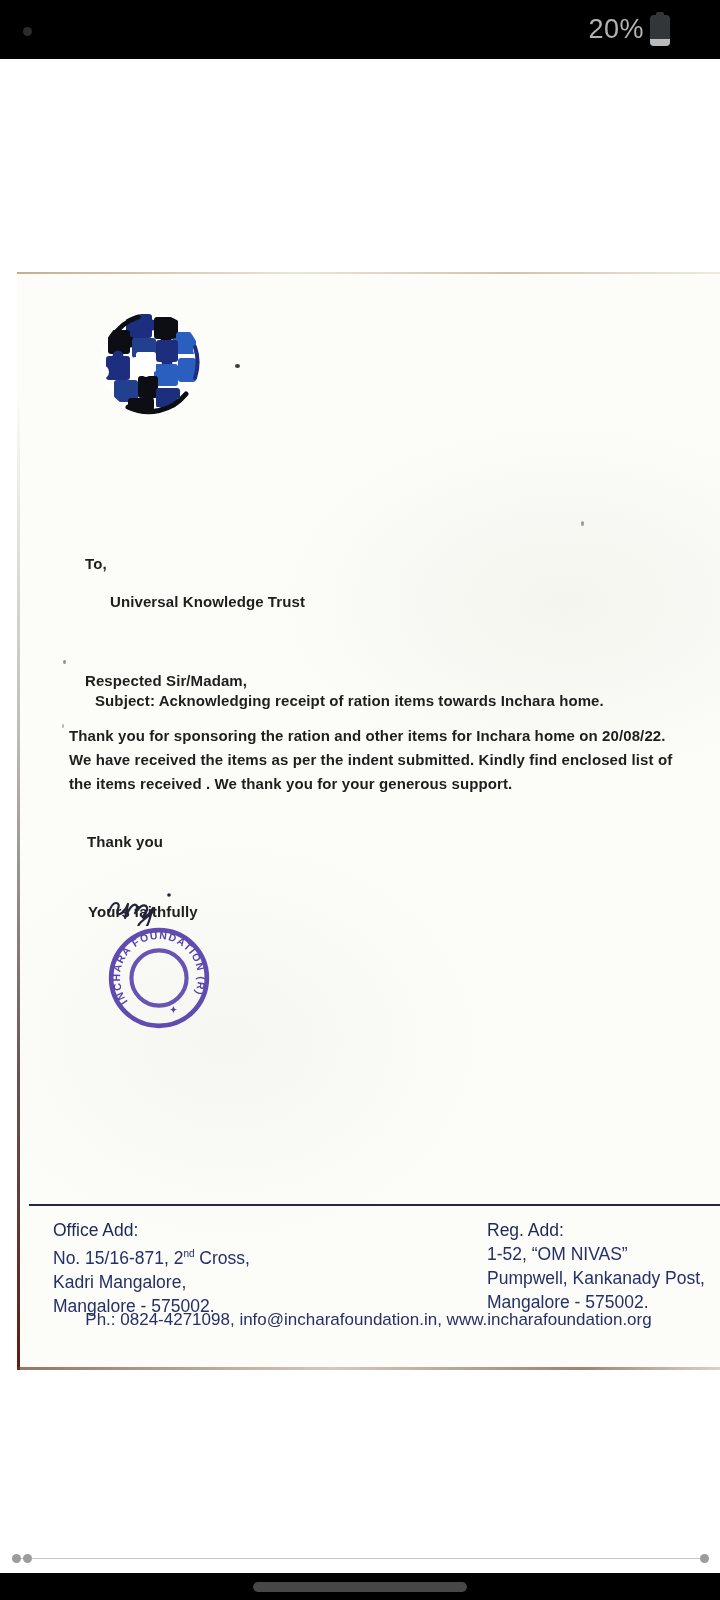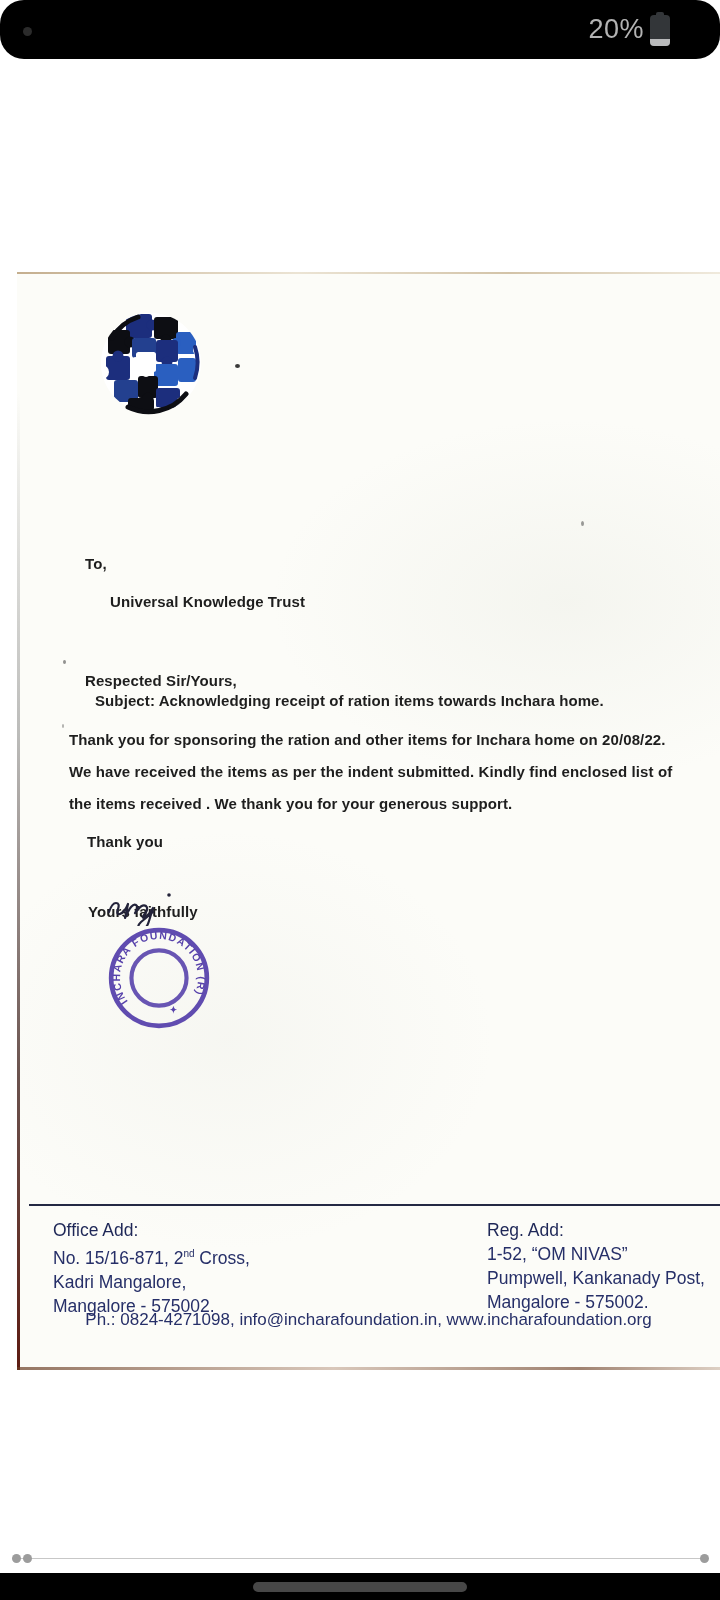--- a/index.html
+++ b/index.html
@@ -2,21 +2,21 @@
 <html><head>
 <meta charset="utf-8">
 <style>
   html,body{margin:0;padding:0;background:#e8e8e8;}
   #screen{
     position:relative;width:720px;height:1600px;margin:0 auto;
     background:#ffffff;overflow:hidden;
     font-family:"Liberation Sans", sans-serif;
   }
   
-  .status-bar{position:absolute;left:0;top:0;width:720px;height:59px;background:#000;border-radius:24px;}
+  .status-bar{position:absolute;left:0;top:0;width:720px;height:59px;background:#000;}
   .camera-dot{position:absolute;left:23px;top:27px;width:9px;height:9px;border-radius:50%;background:#2b2b2b;}
   .batt-wrap{position:absolute;right:50px;top:0;height:59px;display:flex;align-items:center;gap:6px;}
   .batt-pct{color:#b3b3b3;font-size:27px;font-weight:400;letter-spacing:0.5px;}
   .batt-icon{position:relative;width:20px;height:31px;background:#333639;border-radius:4px;margin-top:2px;}
   .batt-icon:before{content:"";position:absolute;top:-3px;left:6px;width:8px;height:4px;background:#333639;border-radius:2px 2px 0 0;}
   .batt-fill{position:absolute;bottom:0;left:0;width:100%;height:22%;background:#b9babc;border-radius:0 0 4px 4px;}
   
   .paper{
     position:absolute;left:17px;top:272px;width:703px;height:1098px;
     background:
@@ -33,21 +33,21 @@
   
   .logo-globe{position:absolute;left:81px;top:38px;width:106px;height:106px;}
   .brand{position:absolute;left:27px;top:146px;font-size:25px;font-weight:600;color:#15151a;letter-spacing:0.4px;}
   .brand sup{font-size:12px;font-weight:400;}
   
   .ltxt{position:absolute;color:#1e1e1e;font-size:15px;font-weight:600;letter-spacing:0.1px;margin-top:42px;}
   .to-label{left:68px;top:241px;}
   .recipient{left:93px;top:279px;}
   .salutation{left:68px;top:358px;}
   .subject{left:78px;top:378px;}
-  .body-par{left:52px;top:410px;width:612px;line-height:32px;font-weight:600;}
+  .body-par{left:52px;top:410px;width:612px;line-height:24px;font-weight:600;}
   .thank-you{left:70px;top:519px;}
   .closing{left:71px;top:589px;}
   .signature{position:absolute;left:88px;top:610px;width:78px;height:44px;}
   .stamp{position:absolute;left:90px;top:654px;width:104px;height:104px;opacity:0.92;}
   .speck{position:absolute;border-radius:50%;background:#3a3a3a;}
   
   .divider{position:absolute;left:12px;top:932px;width:691px;height:2px;background:#242944;}
   .addr{position:absolute;top:946px;color:#262f68;font-size:17.5px;line-height:24px;font-weight:500;}
   .addr .hd{font-weight:400;color:#1e2757;}
   .addr sup{font-size:10px;}
@@ -125,21 +125,21 @@
       <path d="M 97 68 A 48 48 0 0 0 97 37" stroke="#1c2e7d" stroke-width="4" fill="none" stroke-linecap="round"></path>
     </svg>
 
     <div class="speck" style="left:218px;top:92px;width:5px;height:4px;"></div>
     <div class="speck" style="left:564px;top:249px;width:3px;height:5px;opacity:.5;"></div>
     <div class="speck" style="left:46px;top:388px;width:3px;height:4px;opacity:.55;"></div>
     <div class="speck" style="left:45px;top:452px;width:2px;height:4px;opacity:.4;"></div>
 
     <div class="ltxt to-label">To,</div>
     <div class="ltxt recipient">Universal Knowledge Trust</div>
-    <div class="ltxt salutation">Respected Sir/Yours,</div>
+    <div class="ltxt salutation">Respected Sir/Madam,</div>
     <div class="ltxt subject">Subject: Acknowledging receipt of ration items towards Inchara home.</div>
     <div class="ltxt body-par">Thank you for sponsoring the ration and other items for Inchara home on 20/08/22. We have received the items as per the indent submitted. Kindly find enclosed list of the items received . We thank you for your generous support.</div>
     <div class="ltxt thank-you">Thank you</div>
     <div class="ltxt closing">Yours faithfully</div>
 
     <svg class="signature" viewBox="0 0 78 44">
       <path d="M4 30 q3 -9 7 -9 q4 0 2 6 q-2 6 2 5 q5 -2 8 -10 l-3 14 q7 -16 11 -13 q3 2 -1 8 q7 -10 11 -7 q3 3 -2 9 q-3 4 1 2 q5 -3 8 -9 l-4 13 q-3 10 -9 8 q-4 -2 1 -7 q5 -4 12 -10" stroke="#23233a" stroke-width="2.2" fill="none" stroke-linecap="round" stroke-linejoin="round"></path>
       <circle cx="64" cy="13" r="1.8" fill="#23233a"></circle>
     </svg>
 

